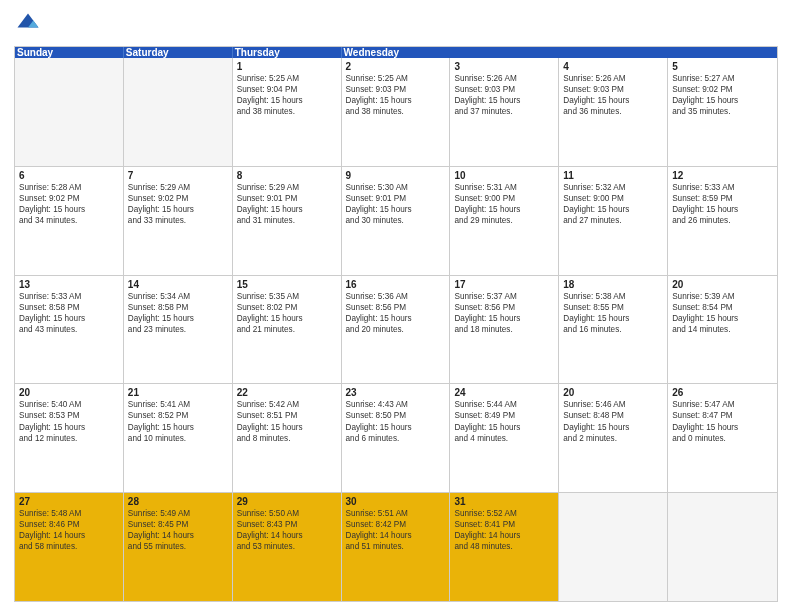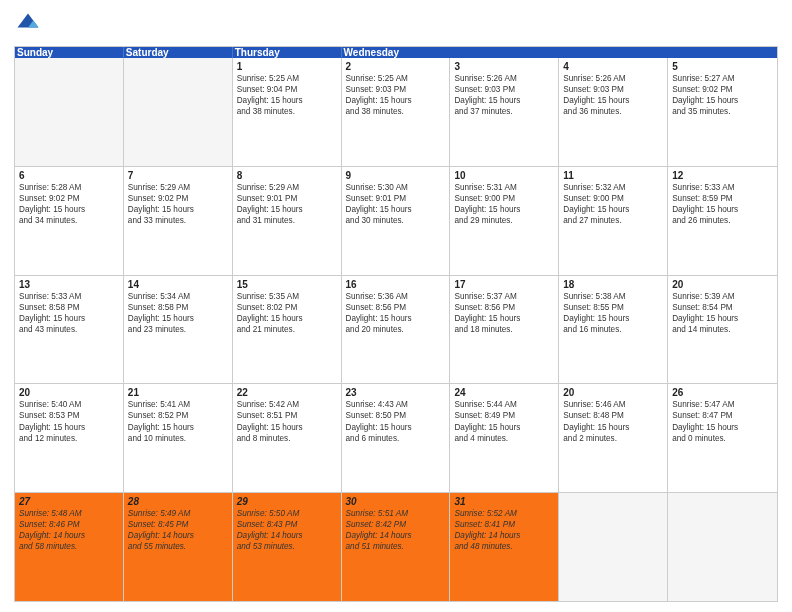--- a/index.html
+++ b/index.html
@@ -89,21 +89,21 @@
       border-right: 1px solid #ccc;
       padding: 3px 4px;
       font-size: 8.5px;
       color: #333;
       vertical-align: top;
       min-height: 0;
       background: #fff;
     }
     .cal-cell:last-child { border-right: none; }
     .cal-cell.empty { background: #f5f5f5; }
-    .cal-cell.shaded { background: #f97316; font-style: italic; }
+    .cal-cell.shaded { background: #eab308; }
     .day-num {
       font-size: 10px;
       font-weight: bold;
       color: #222;
       display: block;
       margin-bottom: 1px;
     }
     .cell-line {
       display: block;
       line-height: 1.35;

